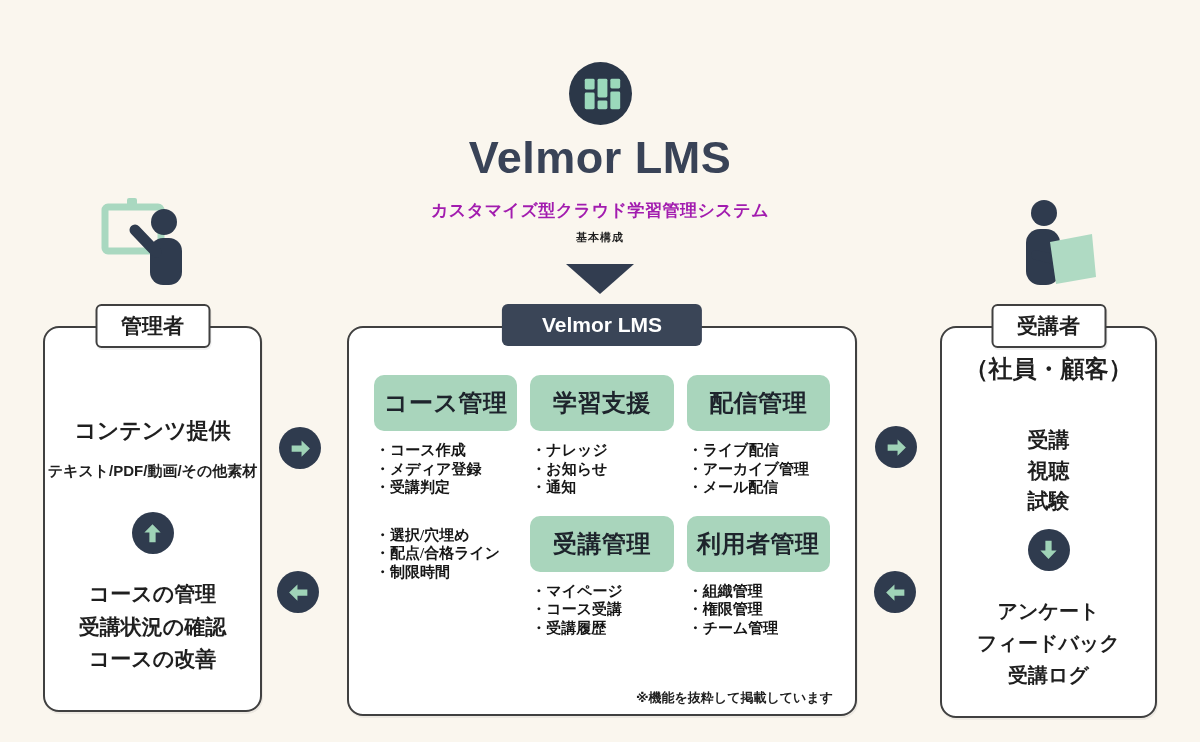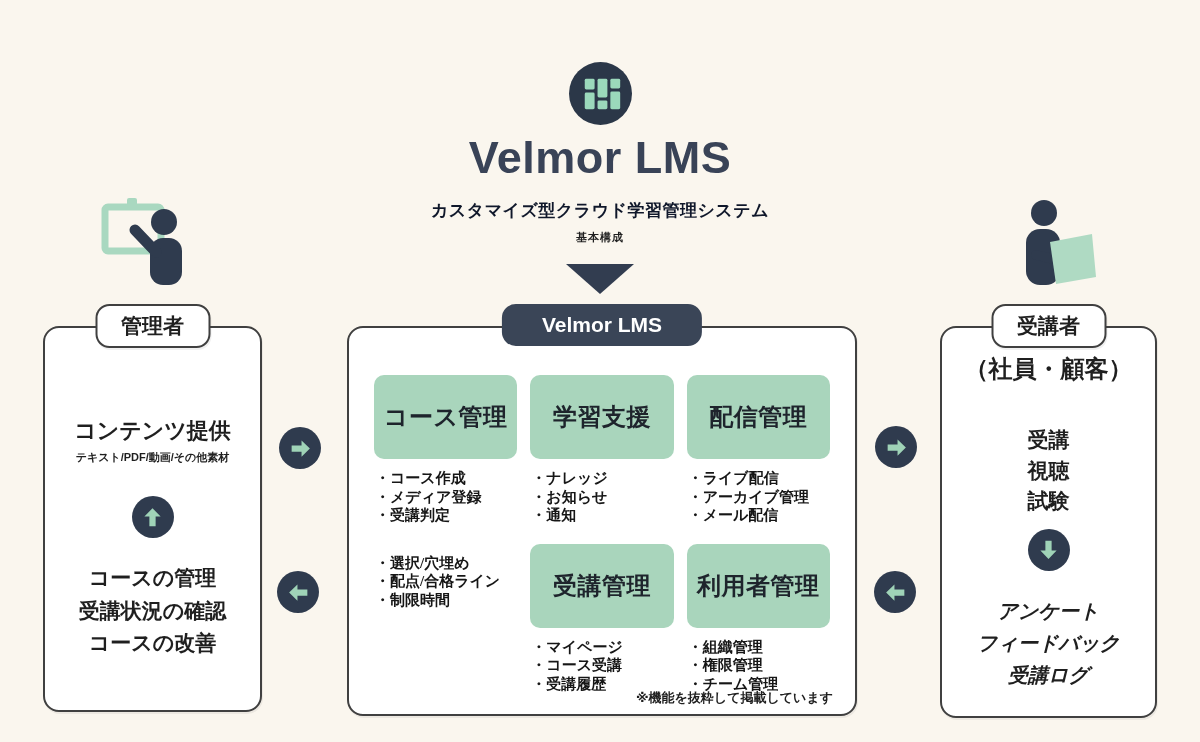--- a/index.html
+++ b/index.html
@@ -5,53 +5,53 @@
   html,body{margin:0;padding:0;}
   .canvas{
     position:relative;width:1200px;height:742px;overflow:hidden;
     background:#FAF6EE;color:#1F1F1F;
     font-family:"Liberation Sans","DejaVu Sans",sans-serif;
   }
   
   .header{position:absolute;top:0;left:0;right:0;display:flex;flex-direction:column;align-items:center;}
   .logo{margin-top:62px;line-height:0;}
   .brand{margin-top:10px;font-size:45px;font-weight:800;color:#394357;letter-spacing:.5px;line-height:1;}
-  .tagline{margin-top:19px;font-size:17px;font-weight:600;color:#0f172a;letter-spacing:.5px;}
+  .tagline{margin-top:19px;font-size:17px;font-weight:600;color:#a21caf;letter-spacing:.5px;}
   .tagline2{margin-top:8px;font-size:11px;font-weight:800;letter-spacing:1px;}
   .tri{margin-top:19px;width:0;height:0;border-left:34px solid transparent;border-right:34px solid transparent;border-top:30px solid #323D50;}
   
   .panel{position:absolute;background:#fff;border:2px solid #404040;border-radius:16px;box-shadow:1px 2px 0 rgba(60,60,60,.07);}
   .panel-left{left:43px;top:326px;width:215px;height:382px;}
   .panel-center{left:347px;top:326px;width:506px;height:386px;}
   .panel-right{left:940px;top:326px;width:213px;height:388px;}
   .tag{
     position:absolute;top:-24px;left:50%;transform:translateX(-50%);
-    background:#fff;border:2px solid #404040;border-radius:14px;
+    background:#fff;border:2px solid #404040;border-radius:6px;
     padding:6px 24px;font-size:21px;font-weight:800;white-space:nowrap;
     box-shadow:1px 2px 0 rgba(60,60,60,.08);
   }
   .tag-navy{background:#3A4557;color:#fff;border:none;padding:9px 40px;box-shadow:none;}
   
   .modules{display:grid;grid-template-columns:repeat(3,1fr);column-gap:13px;row-gap:19px;padding:47px 25px 0 25px;}
   .module-card{
-    height:84px;background:#A9D5BC;border-radius:10px;
+    height:56px;background:#A9D5BC;border-radius:10px;
     display:flex;align-items:center;justify-content:center;
     font-size:24px;font-weight:800;color:#1E242C;letter-spacing:.5px;
   }
   .module-items{list-style:none;margin:10px 0 0 0;padding:0 0 0 1px;font-size:15px;font-weight:700;line-height:18.5px;color:#161616;font-family:Liberation Serif, serif;}
   .module-items li::before{content:"・";}
   .note{position:absolute;right:22px;bottom:7px;font-size:13px;font-weight:700;}
   
   .side-col{display:flex;flex-direction:column;align-items:center;text-align:center;height:100%;}
   .lp-title{margin-top:88px;font-size:22px;font-weight:800;}
-  .lp-sub{margin-top:4px;font-size:11px;font-weight:700;}
+  .lp-sub{margin-top:16px;font-size:15px;font-weight:700;}
   .lp-lines{margin-top:24px;font-size:21px;font-weight:800;line-height:32.5px;}
   .rp-sub{margin-top:25px;font-size:24px;font-weight:800;}
   .rp-lines{margin-top:40px;font-size:21px;font-weight:800;line-height:30.5px;}
-  .rp-lines2{margin-top:24px;font-size:20px;font-weight:800;line-height:32px;font-style:italic;}
+  .rp-lines2{margin-top:24px;font-size:20px;font-weight:800;line-height:32px;}
   
   .arrow-circle{
     width:42px;height:42px;border-radius:50%;background:#2F3B4E;
     display:flex;align-items:center;justify-content:center;flex:none;
   }
   .arrow-abs{position:absolute;}
   .a-l1{left:279px;top:427px;}
   .a-l2{left:277px;top:571px;}
   .a-r1{left:875px;top:426px;}
   .a-r2{left:874px;top:571px;}

